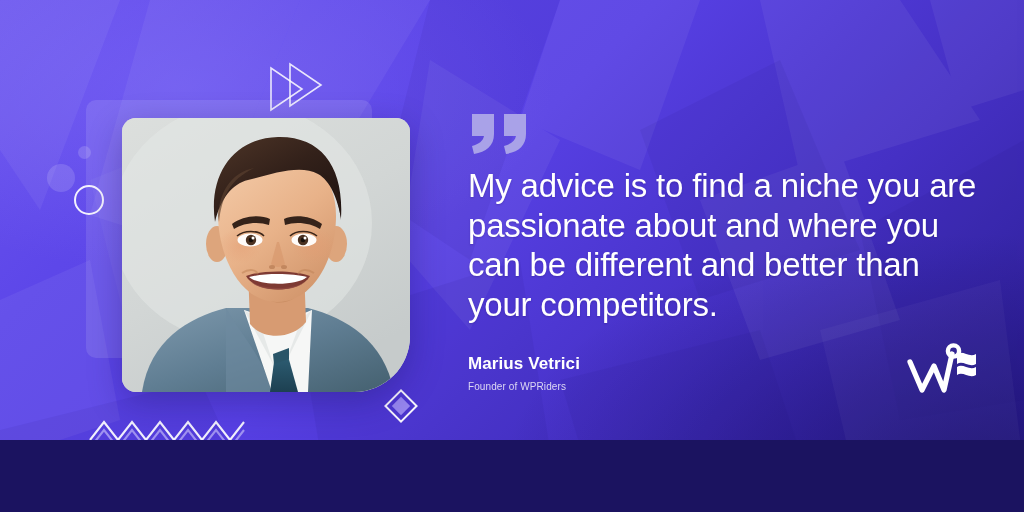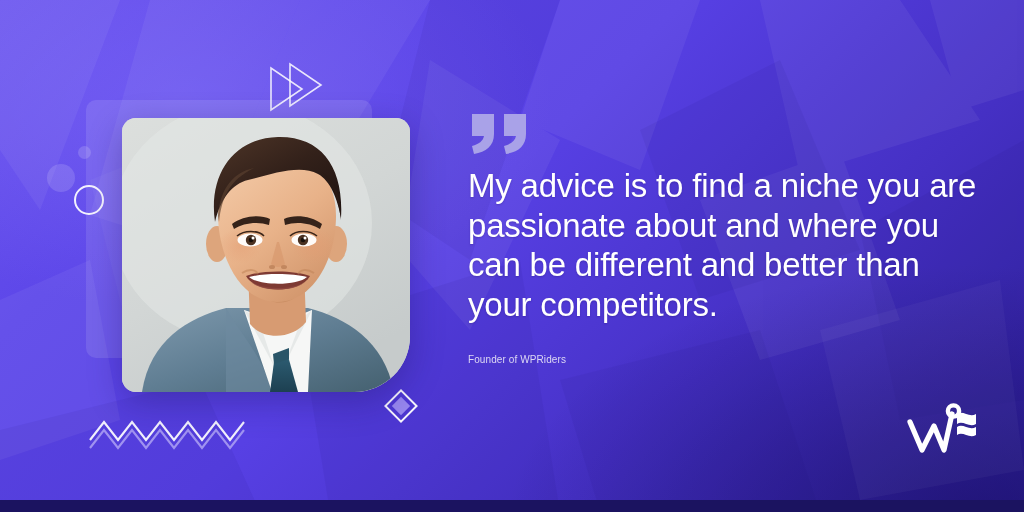--- a/index.html
+++ b/index.html
@@ -4,21 +4,21 @@
 <title>Quote Card</title>
 <style>
   html,body{margin:0;padding:0;background:#1b1360;}
   body{
     font-family:"Liberation Sans", sans-serif;
     -webkit-font-smoothing:antialiased;
   }
   .stage{
     position:relative;
     width:1024px;
-    height:500px;
+    height:440px;
     overflow:hidden;
     background:#0369a1;
   }
 
   
   .bg-base{
     position:absolute; inset:0;
     background:
       linear-gradient(135deg,#6b55ee 0%,#5d47e9 22%,#5740e4 45%,#4530c4 72%,#2e2099 100%);
   }
@@ -281,20 +281,21 @@
     <div class="quote-glyph">
       <svg width="62" height="44" viewBox="0 0 62 44" xmlns="http://www.w3.org/2000/svg">
         <path d="M4,2 H26 V22 C26,34 18,40 6,42 L4,34 C11,32 15,29 16,24 H4 Z" fill="#a9a2e8"></path>
         <path d="M36,2 H58 V22 C58,34 50,40 38,42 L36,34 C43,32 47,29 48,24 H36 Z" fill="#a9a2e8"></path>
       </svg>
     </div>
 
     <p class="quote-text">My advice is to find a niche you are passionate about and where you can be different and better than your competitors.</p>
 
     <div class="attrib">
+      <p class="attrib-name">Marius Vetrici</p>
       <p class="attrib-role">Founder of WPRiders</p>
     </div>
   </div>
 
   <div class="brand-logo">
     <svg width="74" height="62" viewBox="0 0 74 62" xmlns="http://www.w3.org/2000/svg">
       <g fill="none" stroke="#ffffff" stroke-width="5.2" stroke-linecap="round" stroke-linejoin="round">
         <path d="M4,22 L16,50 L28,26 L38,50 L46,14"></path>
       </g>
       <circle cx="47.5" cy="11" r="5.6" fill="none" stroke="#ffffff" stroke-width="4.4"></circle>

